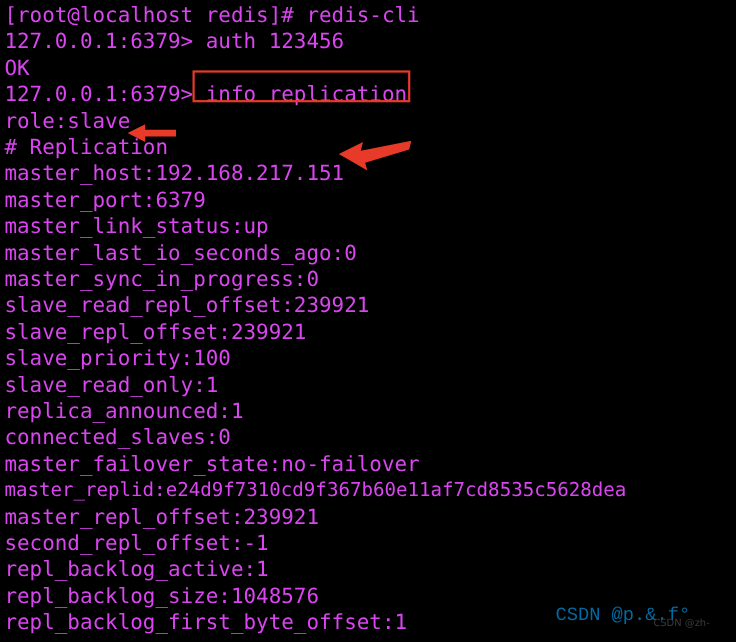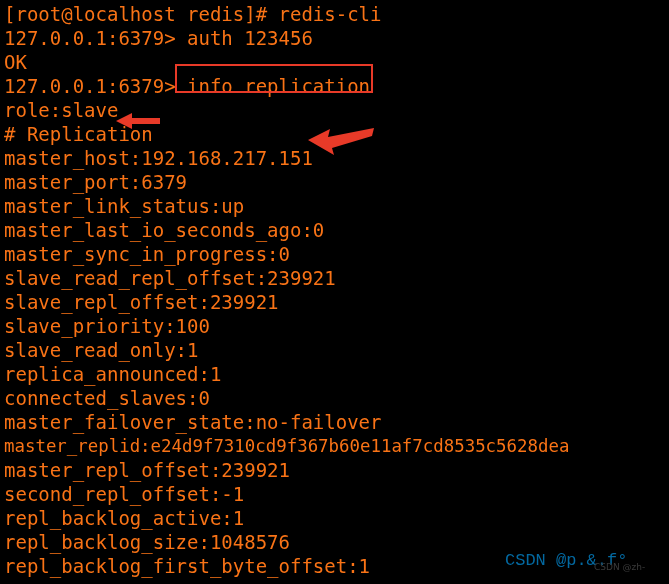--- a/index.html
+++ b/index.html
@@ -28,21 +28,21 @@
     width: 669px;
     padding-left: 4px;
     padding-top: 2px;
     box-sizing: border-box;
   }
   .line {
     height: 24px;
     line-height: 24px;
     font-size: 19px;
     letter-spacing: 0px;
-    color: #f97316;
+    color: #d946ef;
     white-space: pre;
     font-family: "DejaVu Sans Mono", "Liberation Mono", monospace;
   }
   .line.compact {
     font-size: 17.4px;
   }
   
   .ann-box {
     position: absolute;
     border: 2px solid #e83a28;

